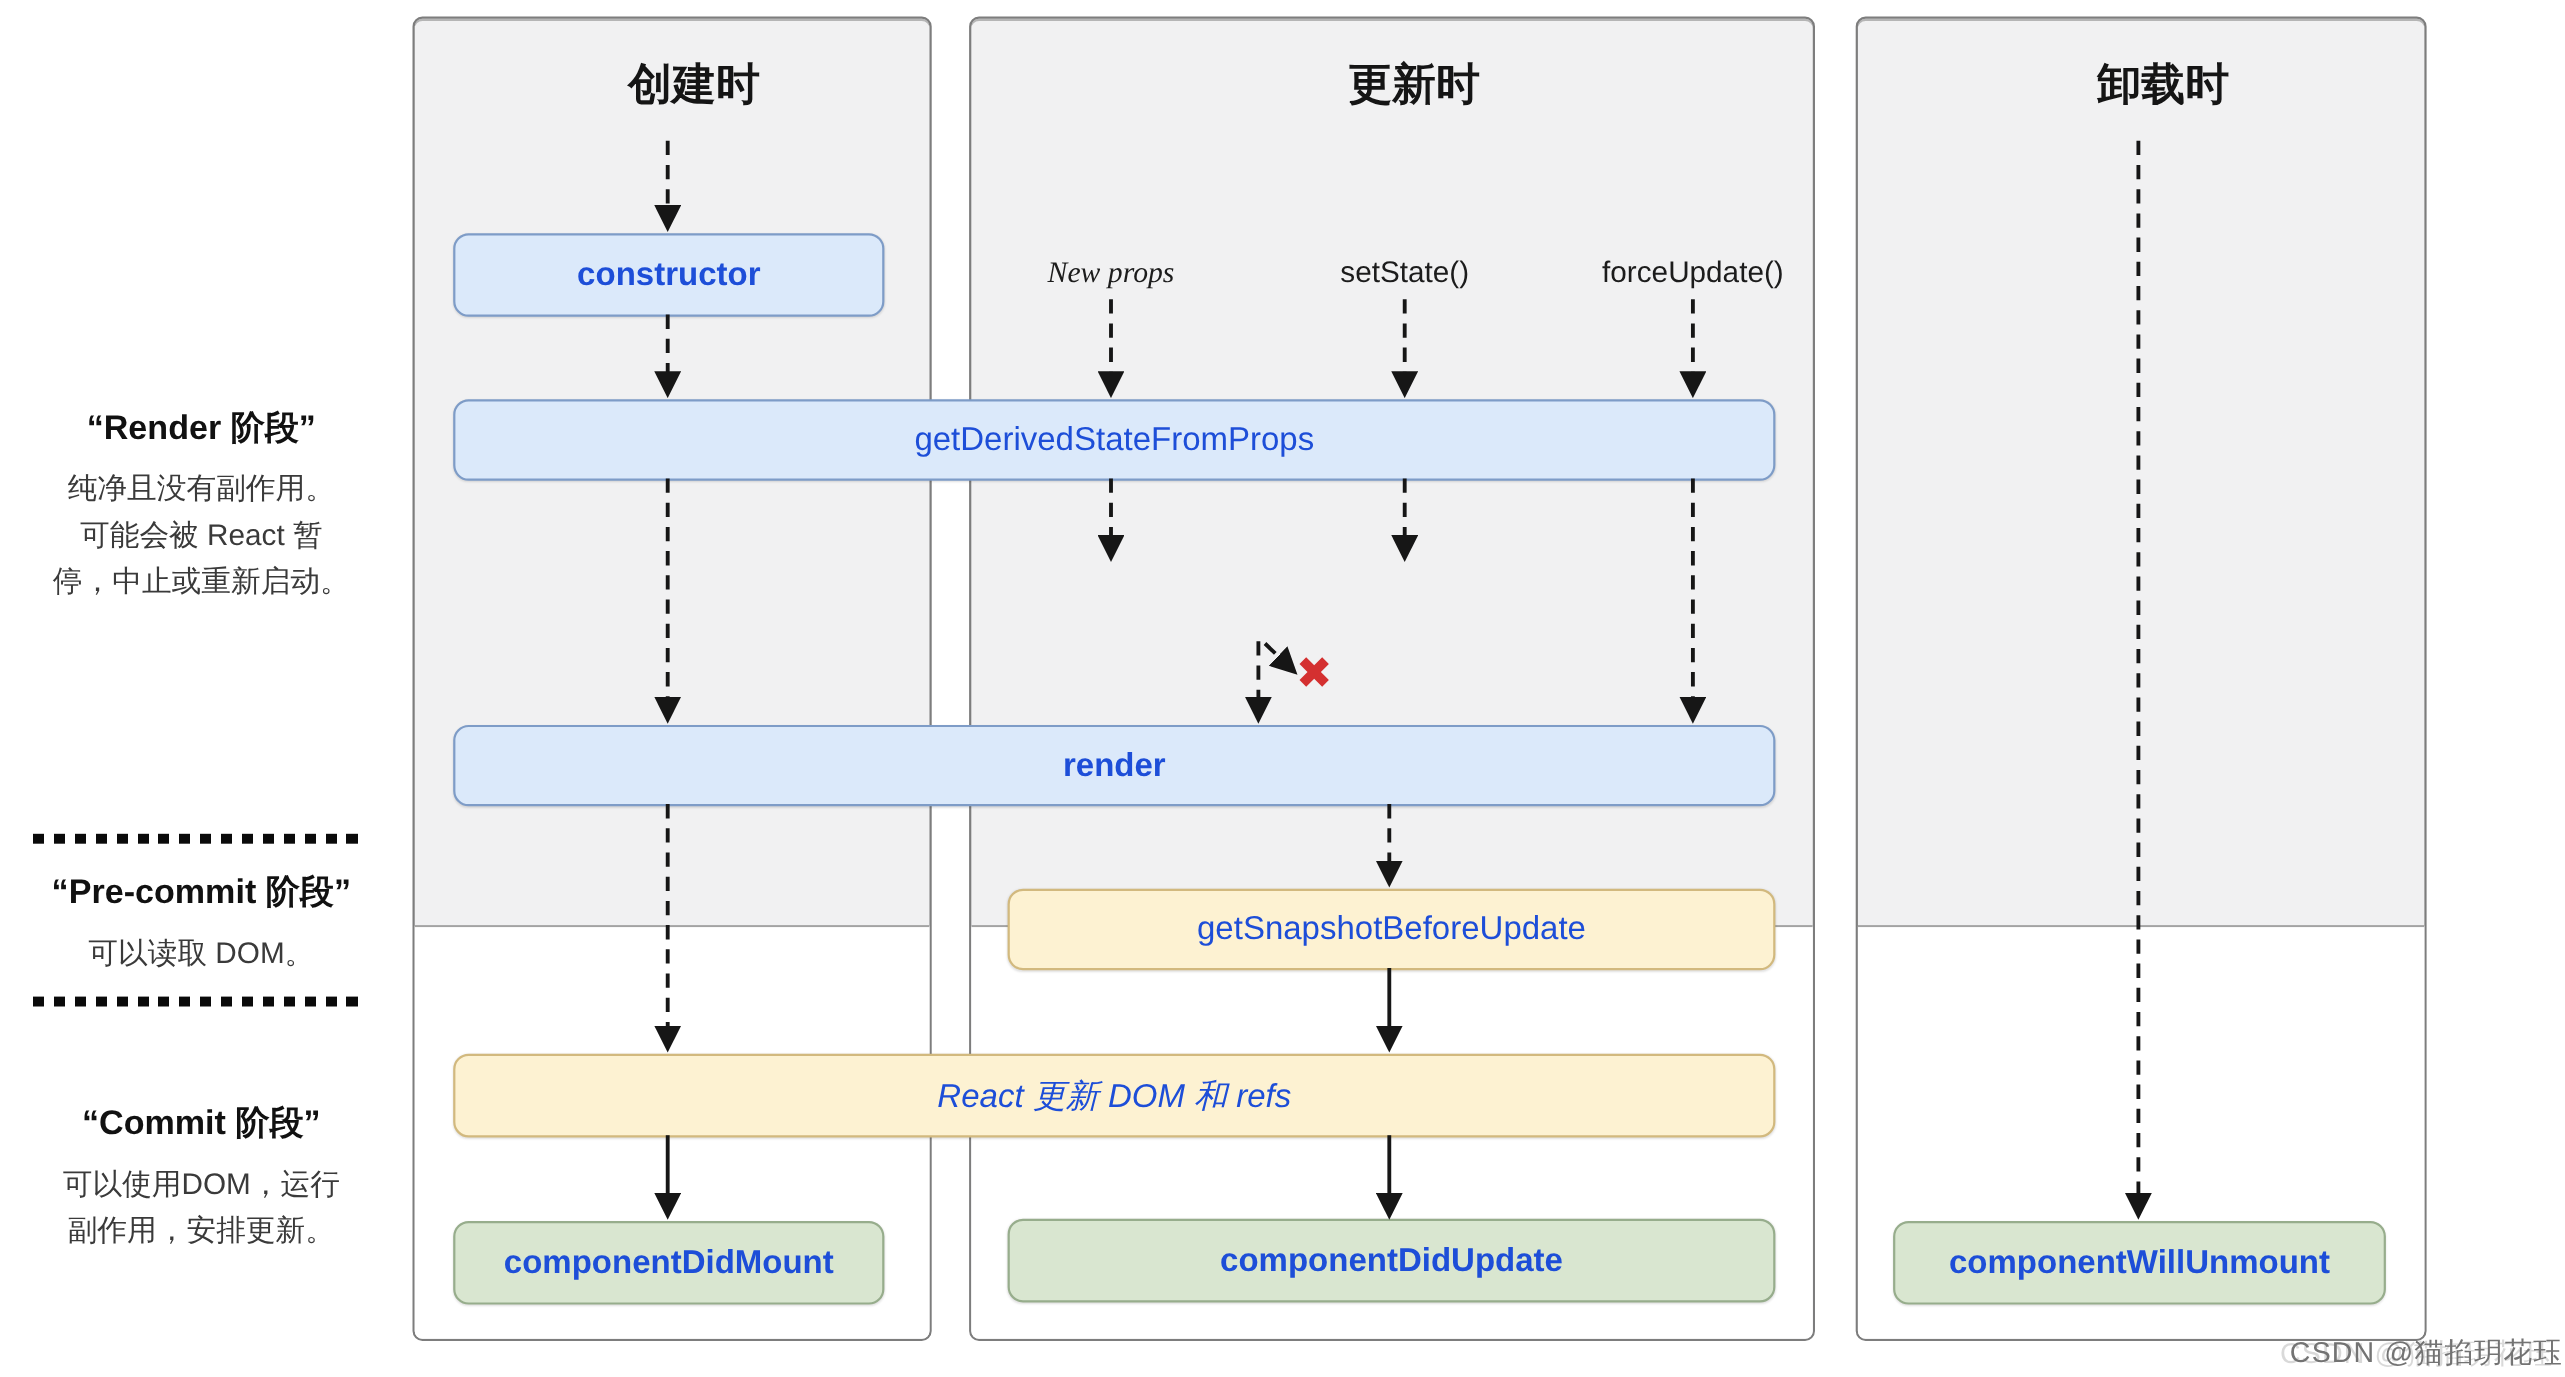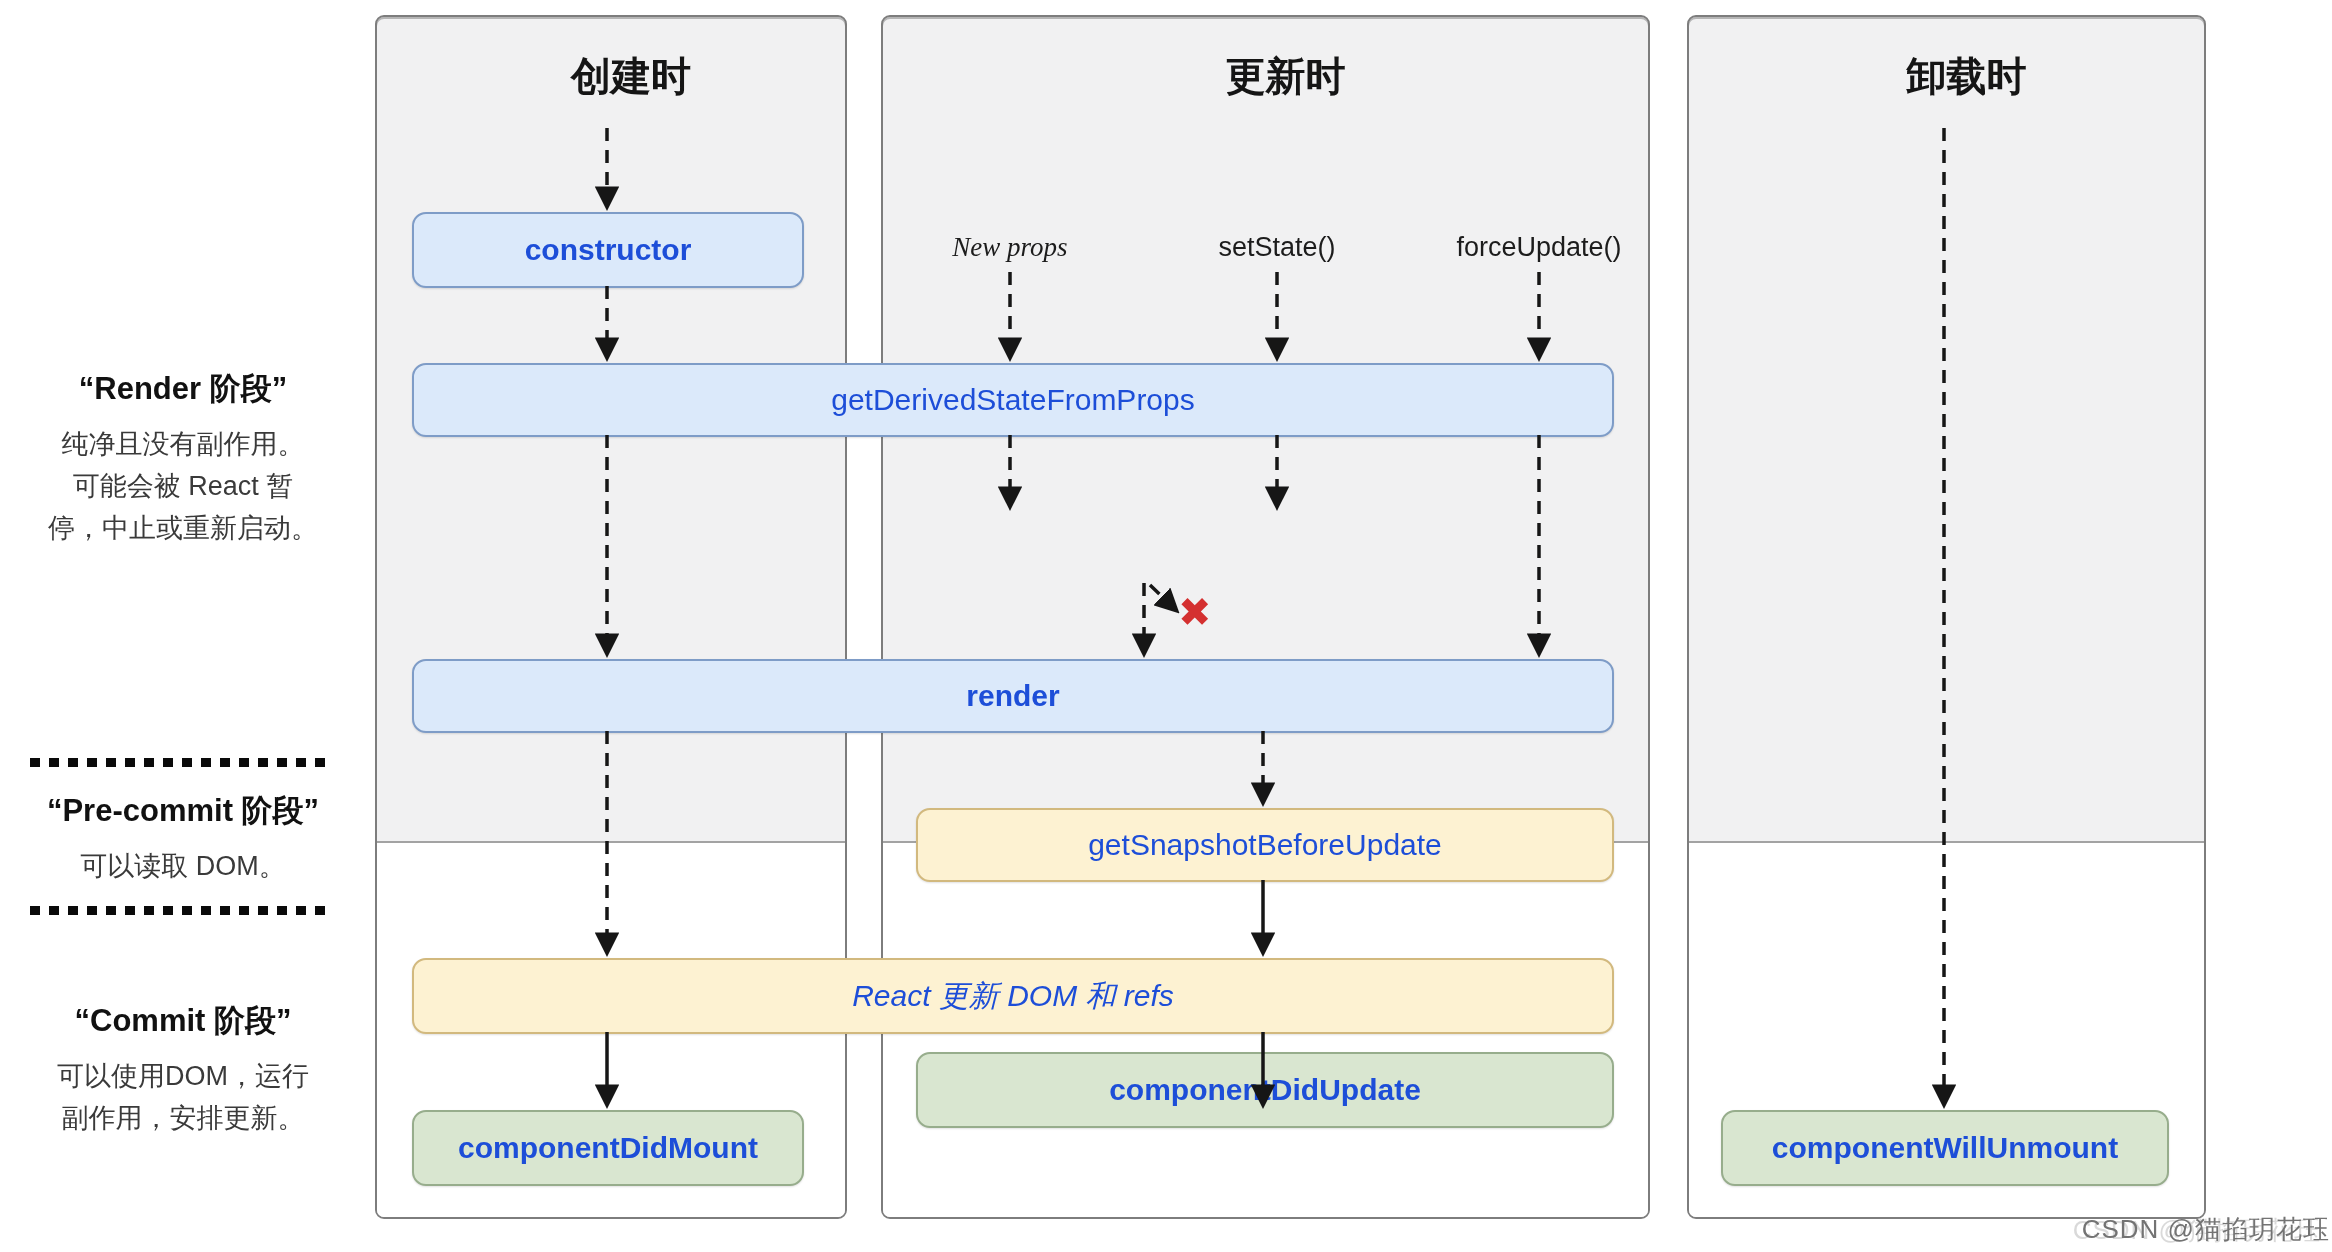--- a/index.html
+++ b/index.html
@@ -101,21 +101,21 @@
   <span class="trigger italic" style="left:880px">New props</span>
   <span class="trigger" style="left:1147px">setState()</span>
   <span class="trigger" style="left:1409px">forceUpdate()</span>
 
   <div class="box blue bold" style="left:412px;top:212px;width:388px;height:72px">constructor</div>
   <div class="box blue" style="left:412px;top:363px;width:1198px;height:70px">getDerivedStateFromProps</div>
   <div class="box blue bold" style="left:412px;top:659px;width:1198px;height:70px">render</div>
   <div class="box yellow" style="left:916px;top:808px;width:694px;height:70px">getSnapshotBeforeUpdate</div>
   <div class="box yellow italic" style="left:412px;top:958px;width:1198px;height:72px">React 更新 DOM 和 refs</div>
   <div class="box green bold" style="left:412px;top:1110px;width:388px;height:72px">componentDidMount</div>
-  <div class="box green bold" style="left:916px;top:1052px;width:694px;height:72px">componentDidUpdate</div>
+  <div class="box green bold" style="left:916px;top:1108px;width:694px;height:72px">componentDidUpdate</div>
   <div class="box green bold" style="left:1721px;top:1110px;width:444px;height:72px">componentWillUnmount</div>
 
   <span class="stop-x">✖</span>
 
   <svg id="arrows" viewBox="0 0 2332 1252">
     <defs>
       <marker id="arw" viewBox="0 0 10 10" refX="8" refY="5" markerWidth="7" markerHeight="7" orient="auto-start-reverse">
         <path d="M0,0 L10,5 L0,10 z" fill="#161616"></path>
       </marker>
     </defs>

